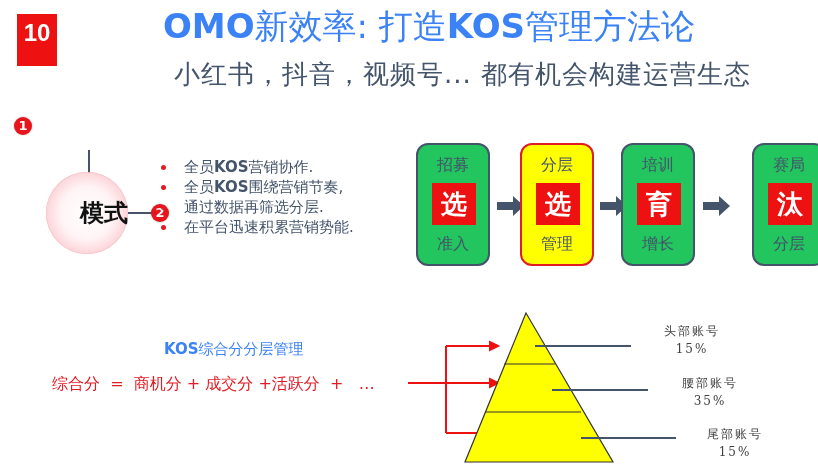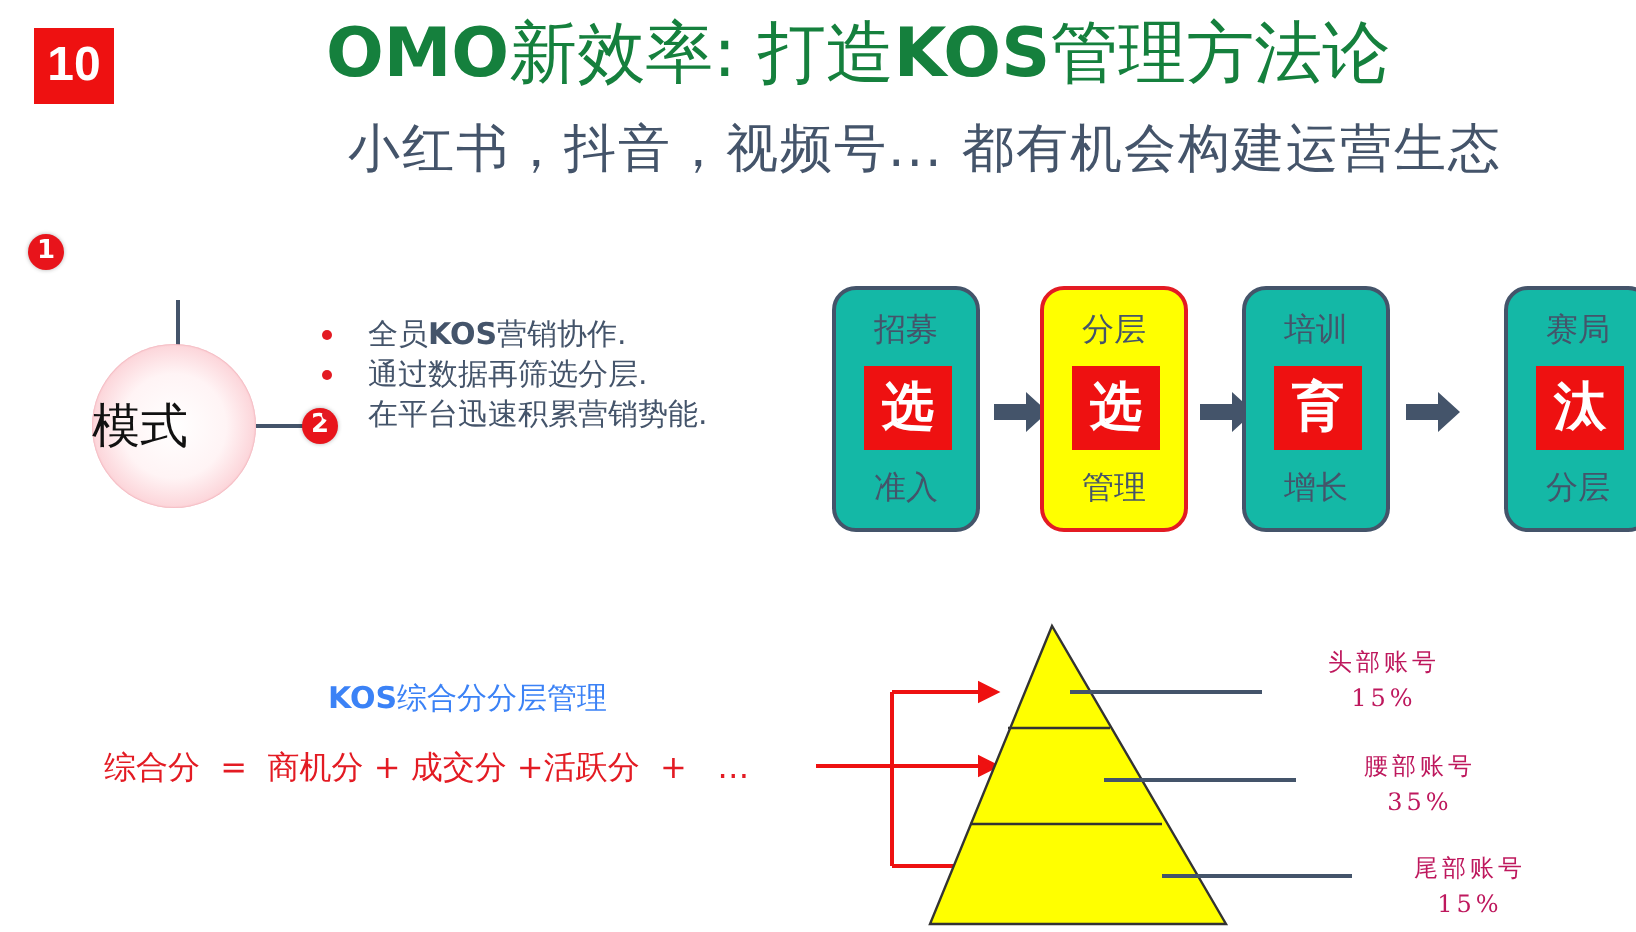--- a/index.html
+++ b/index.html
@@ -1,54 +1,54 @@
 <!DOCTYPE html>
 <html><head>
 <meta charset="utf-8">
 <style>
   html, body { margin:0; padding:0; }
   body { width:818px; height:466px; background:#ffffff; position:relative; overflow:hidden;
          font-family:"DejaVu Sans","Liberation Sans",sans-serif; color:#44546a; }
   .abs { position:absolute; }
-  .page-num { left:17px; top:14px; width:40px; height:38px; background:#ee1111; color:#fff;
+  .page-num { left:17px; top:14px; width:40px; height:52px; background:#ee1111; color:#fff;
               font-weight:bold; font-size:24px; line-height:38px; text-align:center;
               font-family:"Liberation Sans","DejaVu Sans",sans-serif; }
   .title { left:0; width:818px; top:4px; text-align:center; font-size:34px; font-weight:bold;
-           color:#15803d; padding-left:40px; box-sizing:border-box; letter-spacing:0px; }
+           color:#3b82f6; padding-left:40px; box-sizing:border-box; letter-spacing:0px; }
   .title .cn { font-weight:normal; }
   .subtitle { left:138px; top:57px; font-size:26px; color:#44546a; letter-spacing:1px;margin-left:36px; }
 
   .badge { width:18px; height:18px; border-radius:50%; background:#e8141b; color:#fff; font-weight:bold;
            font-size:13px; line-height:18px; text-align:center; box-shadow:0 0 2px rgba(0,0,0,.3); }
   .mode-note { left:38px; top:103px; font-size:16px; line-height:22px; color:#44546a; }
   .mode-note b { font-family:"DejaVu Sans",sans-serif; }
   .vline { left:88px; top:150px; width:2px; height:26px; background:#44546a; }
   .circle { left:46px; top:172px; width:82px; height:82px; border-radius:50%;
             background:radial-gradient(circle at 50% 50%, #ffffff 0%, #fff4f5 45%, #fbc9cf 80%, #f29aa6 100%);
-            box-shadow:0 0 1px #e68a96 inset; display:flex; align-items:center; justify-content:flex-start;
-            font-size:24px; font-weight:normal; color:#111; }
+            box-shadow:0 0 1px #e68a96 inset; display:flex; align-items:center; justify-content:flex-end;
+            font-size:24px; font-weight:bold; color:#111; }
   .hline { left:128px; top:212px; width:24px; height:2px; background:#44546a; }
 
   .bullets { left:158px; top:157px; font-size:15px; line-height:20px; color:#44546a; margin:0; padding:0; list-style:none; }
   .bullets li { position:relative; padding-left:26px; }
   .bullets li .dot { position:absolute; left:3px; top:8px; width:5px; height:5px; border-radius:50%; background:#e31b23; }
   .bullets li.cont { padding-left:26px; }
 
-  .step { top:143px; width:74px; height:123px; border:2px solid #44546a; border-radius:12px; background:#14b8a6;
+  .step { top:143px; width:74px; height:123px; border:2px solid #44546a; border-radius:12px; background:#22c55e;
           box-sizing:border-box; text-align:center; }
   .step.highlight { background:#ffff00; border-color:#e31b23; }
   .step .top, .step .bot { font-size:16px; color:#44546a; position:absolute; left:0; right:0; }
   .step .top { top:10px; } .step .bot { top:89px; }
   .step .char { position:absolute; left:14px; top:38px; width:44px; height:42px; background:#ee1111;
                 color:#fff; font-size:26px; line-height:42px; text-align:center; font-weight:bold; }
   .arrow { top:196px; width:27px; height:20px; }
 
   .kos-title { left:164px; top:340px; font-size:15px; color:#3b82f6; }
   .formula { left:52px; top:374px; font-size:16px; color:#e31b23; white-space:pre; }
-  .pyr-label { font-family:"DejaVu Serif","Liberation Serif",serif; font-size:12px; color:#be185d; text-align:center; line-height:18px; letter-spacing:2px; }
+  .pyr-label { font-family:"DejaVu Serif","Liberation Serif",serif; font-size:12px; color:#404040; text-align:center; line-height:18px; letter-spacing:2px; }
 </style>
 </head>
 <body>
 
 <div class="abs page-num">10</div>
 <div class="abs title">
   <span>OMO</span><span class="cn">新效率: 打造</span><span>KOS</span><span class="cn">管理方法论</span>
 </div>
 <div class="abs subtitle">小红书，抖音，视频号... 都有机会构建运营生态</div>
 
@@ -57,20 +57,21 @@
 </div>
 <div class="abs vline"></div>
 <div class="abs circle">
     <span>模式</span>
   </div>
 <div class="abs hline"></div>
 <div class="abs badge" style="left:151px;top:204px;">2</div>
 
 <ul class="abs bullets">
   <li><span class="dot"></span><span>全员</span><b>KOS</b><span>营销协作.</span></li>
+  <li><span class="dot"></span><span>全员</span><b>KOS</b><span>围绕营销节奏,</span></li>
   <li><span class="dot"></span><span>通过数据再筛选分层.</span></li>
   <li><span class="dot"></span><span>在平台迅速积累营销势能.</span></li>
 </ul>
 
 <div class="abs step" style="left:416px;">
   <div class="top">招募</div>
   <div class="char">选</div>
   <div class="bot">准入</div>
 </div>
 <svg class="abs arrow" style="left:497px;" viewBox="0 0 27 20">

